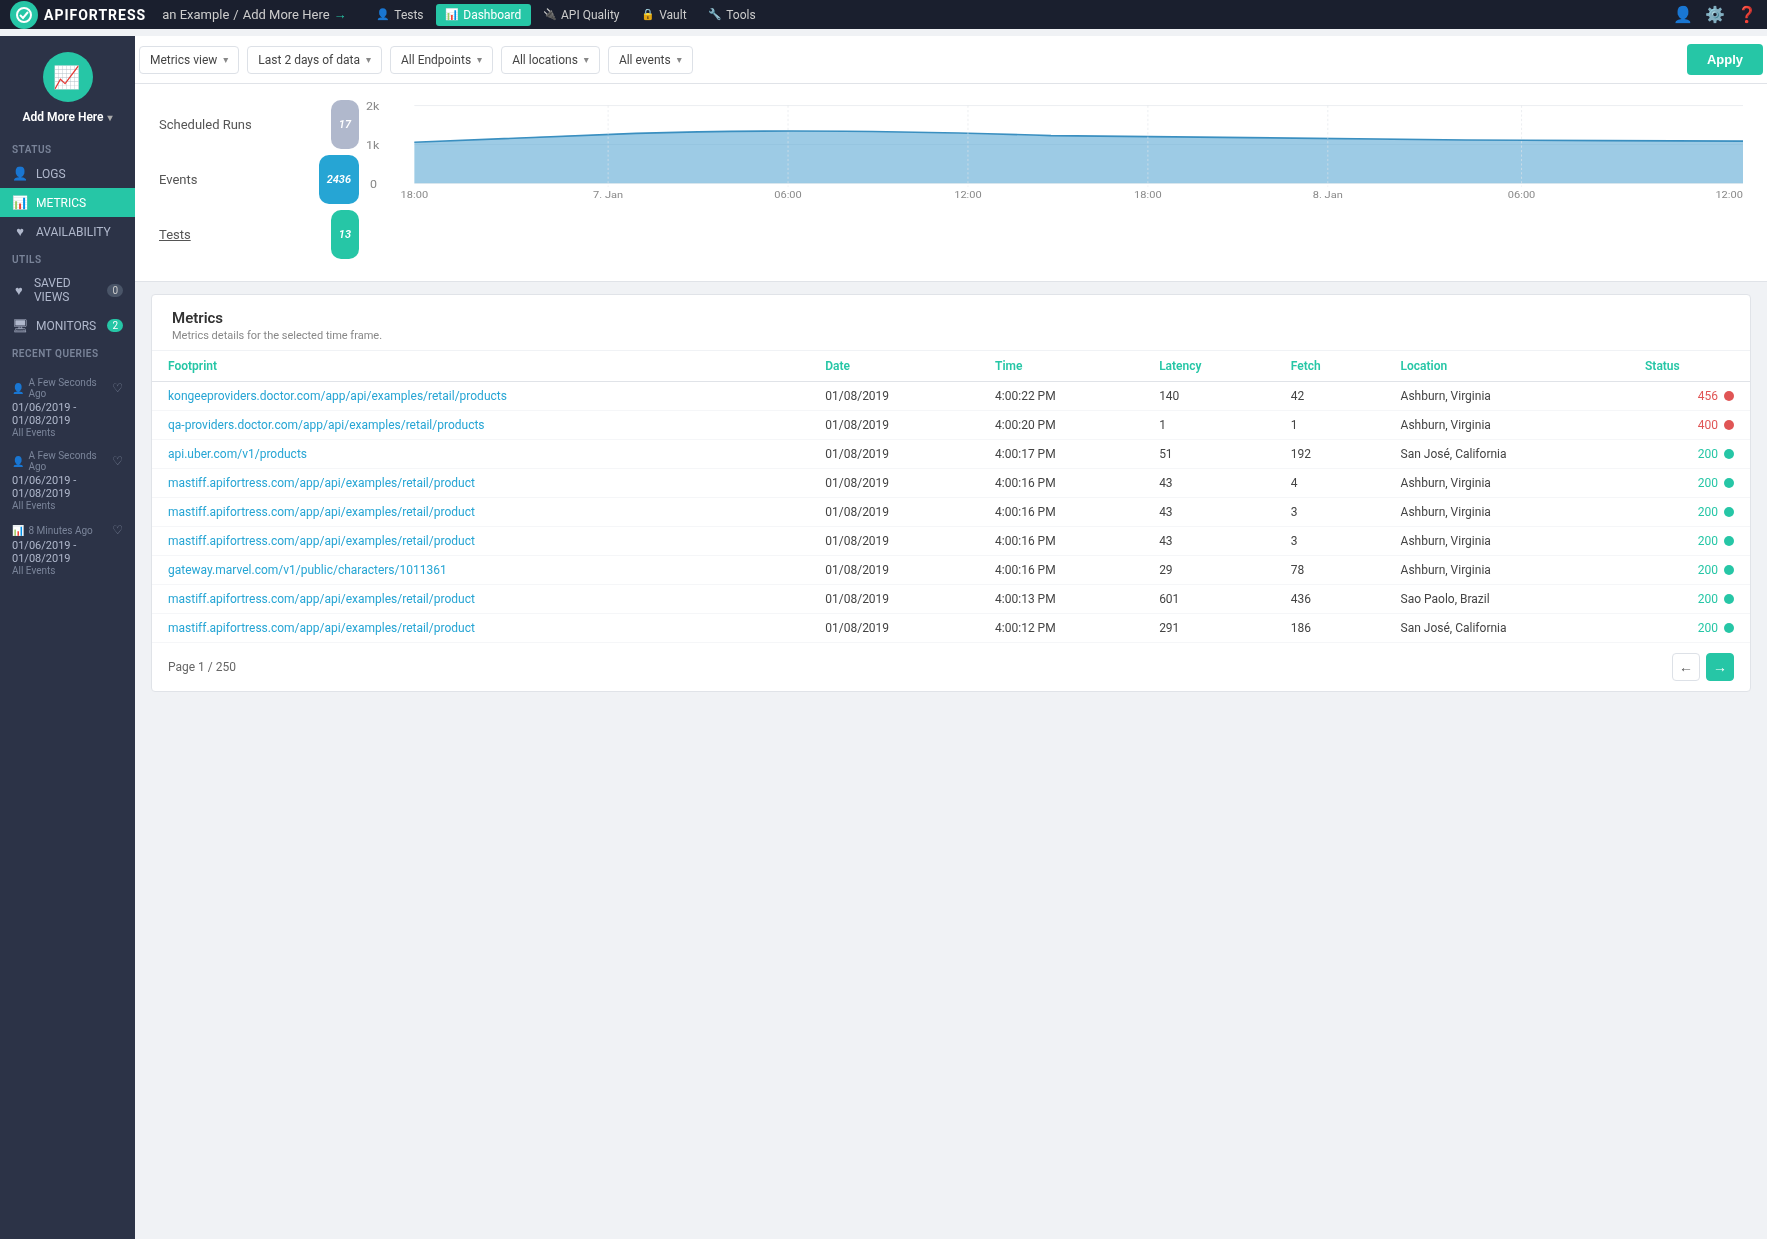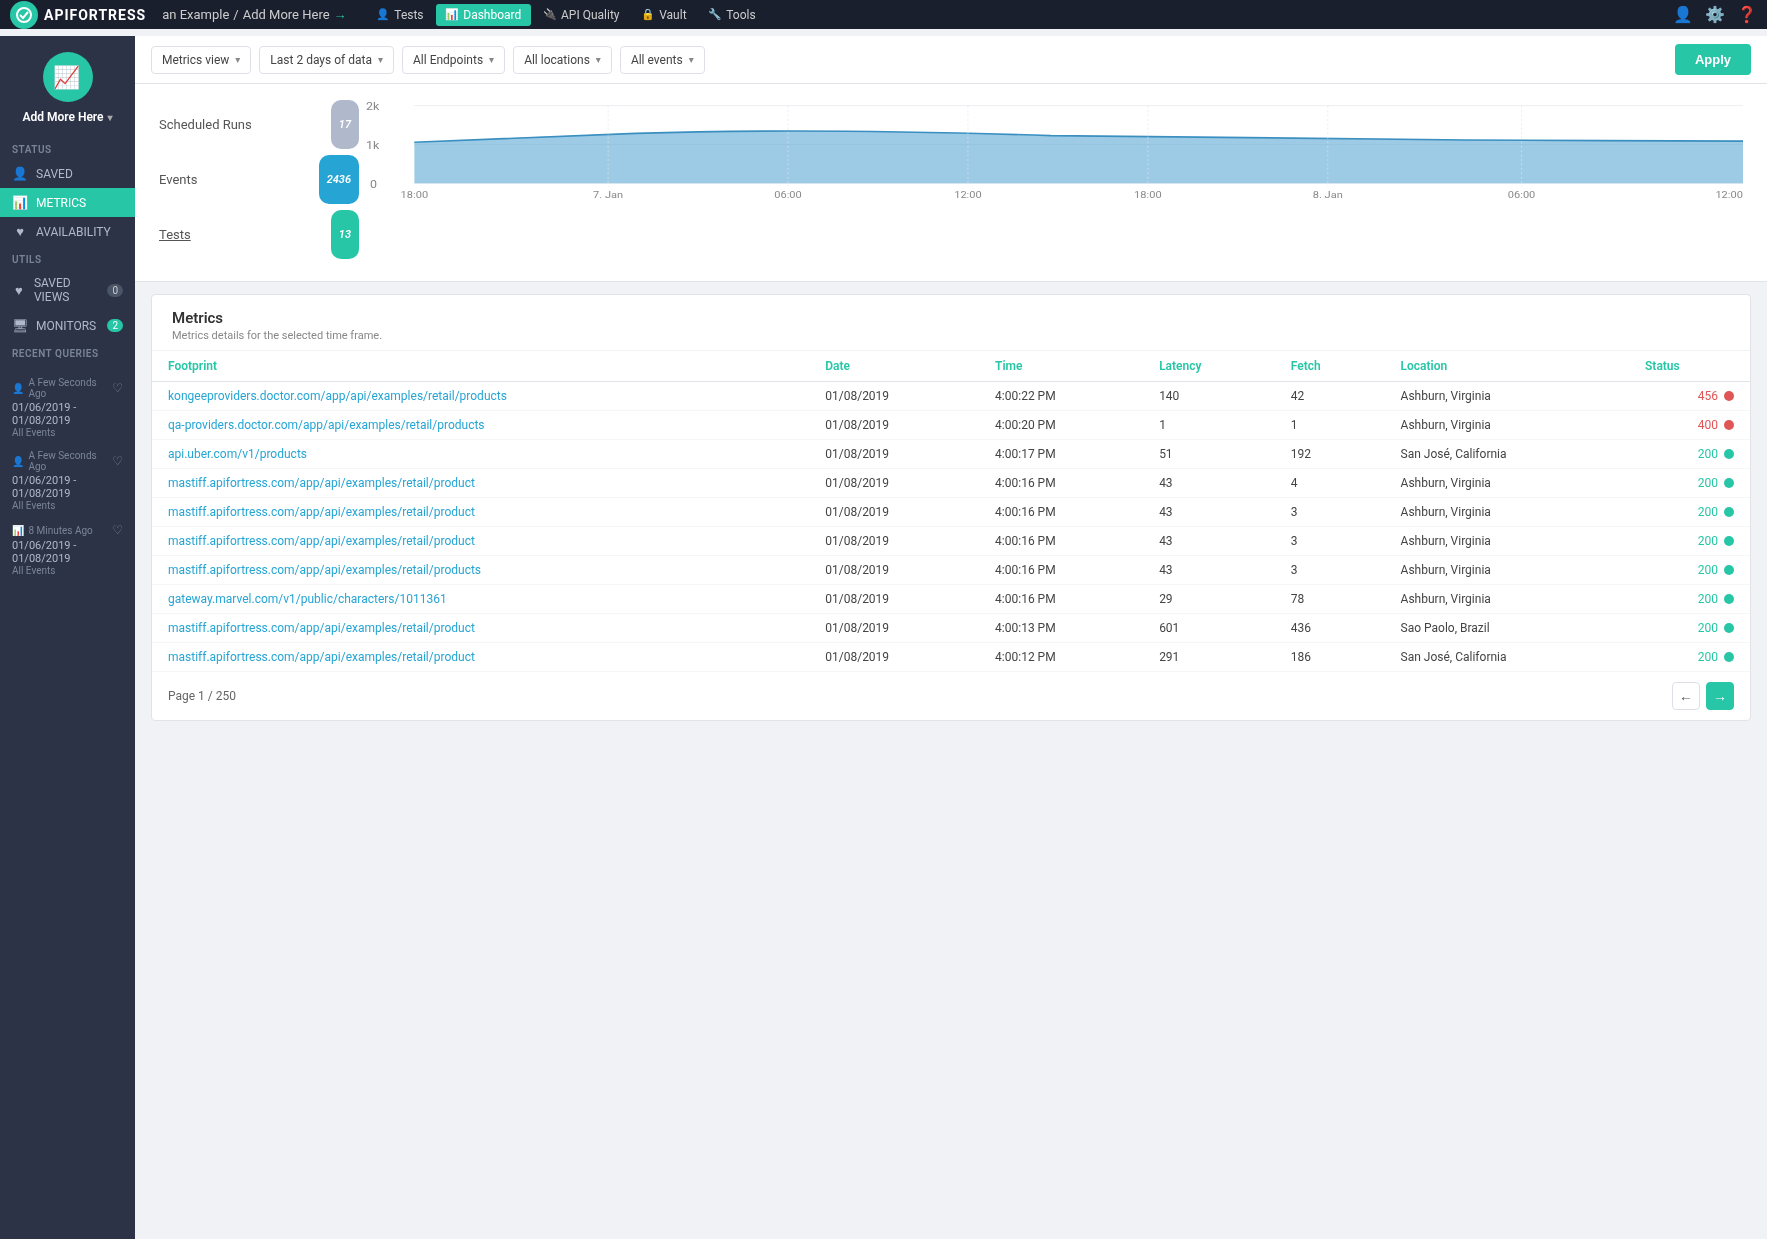--- a/index.html
+++ b/index.html
@@ -93,21 +93,21 @@
       margin-left: 135px;
       padding: 0;
       min-height: calc(100vh - 36px);
       background: #f0f2f5;
     }
 
     
     .toolbar {
       background: white;
       border-bottom: 1px solid #e0e3e8;
-      display: flex; align-items: center; padding: 8px 16px; gap: 8px;
+      display: flex; align-items: center; padding: 8px 4px; gap: 8px;
       position: sticky; top: 36px; z-index: 50;
     }
     .toolbar-select {
       display: flex; align-items: center; gap: 6px;
       border: 1px solid #dde1e7; border-radius: 4px;
       padding: 6px 10px; background: white; cursor: pointer;
       font-size: 12px; color: #444;
     }
     .toolbar-select .chevron { color: #888; font-size: 10px; }
     .toolbar-spacer { flex: 1; }
@@ -252,21 +252,21 @@
     <div class="project-name">
       <span>Add More Here</span>
       <span class="chevron">▾</span>
     </div>
   </div>
 
   <div class="sidebar-section-label">Status</div>
 
   <div class="sidebar-item">
     <span class="s-icon">👤</span>
-    <span>SAVED</span>
+    <span>LOGS</span>
   </div>
   <div class="sidebar-item active">
     <span class="s-icon">📊</span>
     <span>METRICS</span>
   </div>
   <div class="sidebar-item">
     <span class="s-icon">♥</span>
     <span>AVAILABILITY</span>
   </div>
 
@@ -500,36 +500,20 @@
       <td>Ashburn, Virginia</td>
       <td>
         <div class="status-cell">
           <span class="status-num status-200">200</span>
           <span class="status-dot status-green"></span>
         </div>
       </td>
     </tr>
           <tr>
       <td>
-        <a class="footprint-link" href="#">mastiff.apifortress.com/app/api/examples/retail/products</a>
-      </td>
-      <td>01/08/2019</td>
-      <td>4:00:16 PM</td>
-      <td>43</td>
-      <td>3</td>
-      <td>Ashburn, Virginia</td>
-      <td>
-        <div class="status-cell">
-          <span class="status-num status-200">200</span>
-          <span class="status-dot status-green"></span>
-        </div>
-      </td>
-    </tr>
-          <tr>
-      <td>
         <a class="footprint-link" href="#">gateway.marvel.com/v1/public/characters/1011361</a>
       </td>
       <td>01/08/2019</td>
       <td>4:00:16 PM</td>
       <td>29</td>
       <td>78</td>
       <td>Ashburn, Virginia</td>
       <td>
         <div class="status-cell">
           <span class="status-num status-200">200</span>

